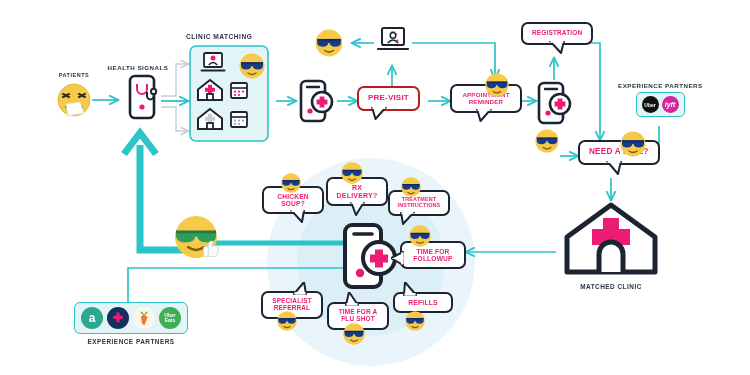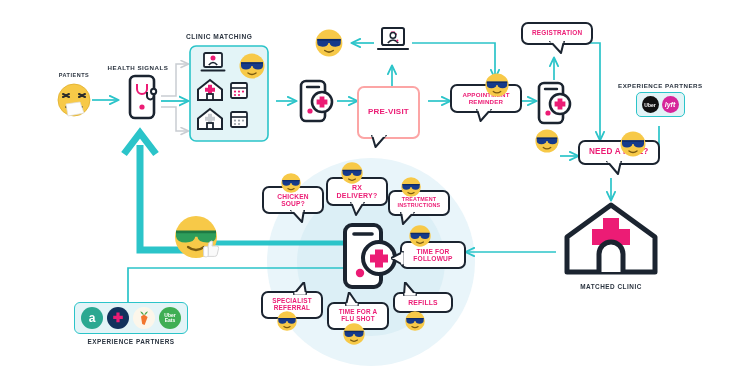--- a/index.html
+++ b/index.html
@@ -157,22 +157,22 @@
 
   <svg class="node" style="left:298px;top:78px;" width="38" height="46" viewBox="0 0 38 46">
     <rect x="3" y="3" width="24" height="40" rx="5" fill="#fff" stroke="#1B2430" stroke-width="2.6"></rect>
     <path d="M9,9 h12" stroke="#1B2430" stroke-width="2.4" stroke-linecap="round"></path>
     <circle cx="24" cy="24" r="10" fill="#fff" stroke="#1B2430" stroke-width="2.6"></circle>
     <path d="M21.6,18.6 h4.8 v3 h3 v4.8 h-3 v3 h-4.8 v-3 h-3 v-4.8 h3 z" fill="#EC1C75"></path>
     <circle cx="12" cy="33" r="2.6" fill="#EC1C75"></circle>
   </svg>
 
   <div class="node" style="left:357px;top:86px;">
-    <div style="position:relative;border:2px solid #fca5a5;border-radius:7px;background:#fff;
-                padding:20px 9px;">
+    <div style="position:relative;border:2px solid #b91c1c;border-radius:7px;background:#fff;
+                padding:6px 9px;">
       <div class="pinktxt" style="font-size:8px;">PRE-VISIT</div>
       <svg width="16" height="13" viewBox="0 0 16 13" style="position:absolute;left:12px;top:100%;margin-top:-2px;">
         <path d="M1,0 L15,0 L4.5,12 Z" fill="#fff" stroke="#1B2430" stroke-width="2" stroke-linejoin="round"></path>
         <path d="M1.4,0.6 H14.4" stroke="#fff" stroke-width="2.6"></path>
       </svg>
     </div>
   </div>
 
   <svg class="node" style="left:376px;top:26px;" width="34" height="32" viewBox="0 0 34 32">
     <rect x="6" y="2" width="22" height="17" rx="1.8" fill="#fff" stroke="#1B2430" stroke-width="2"></rect>

